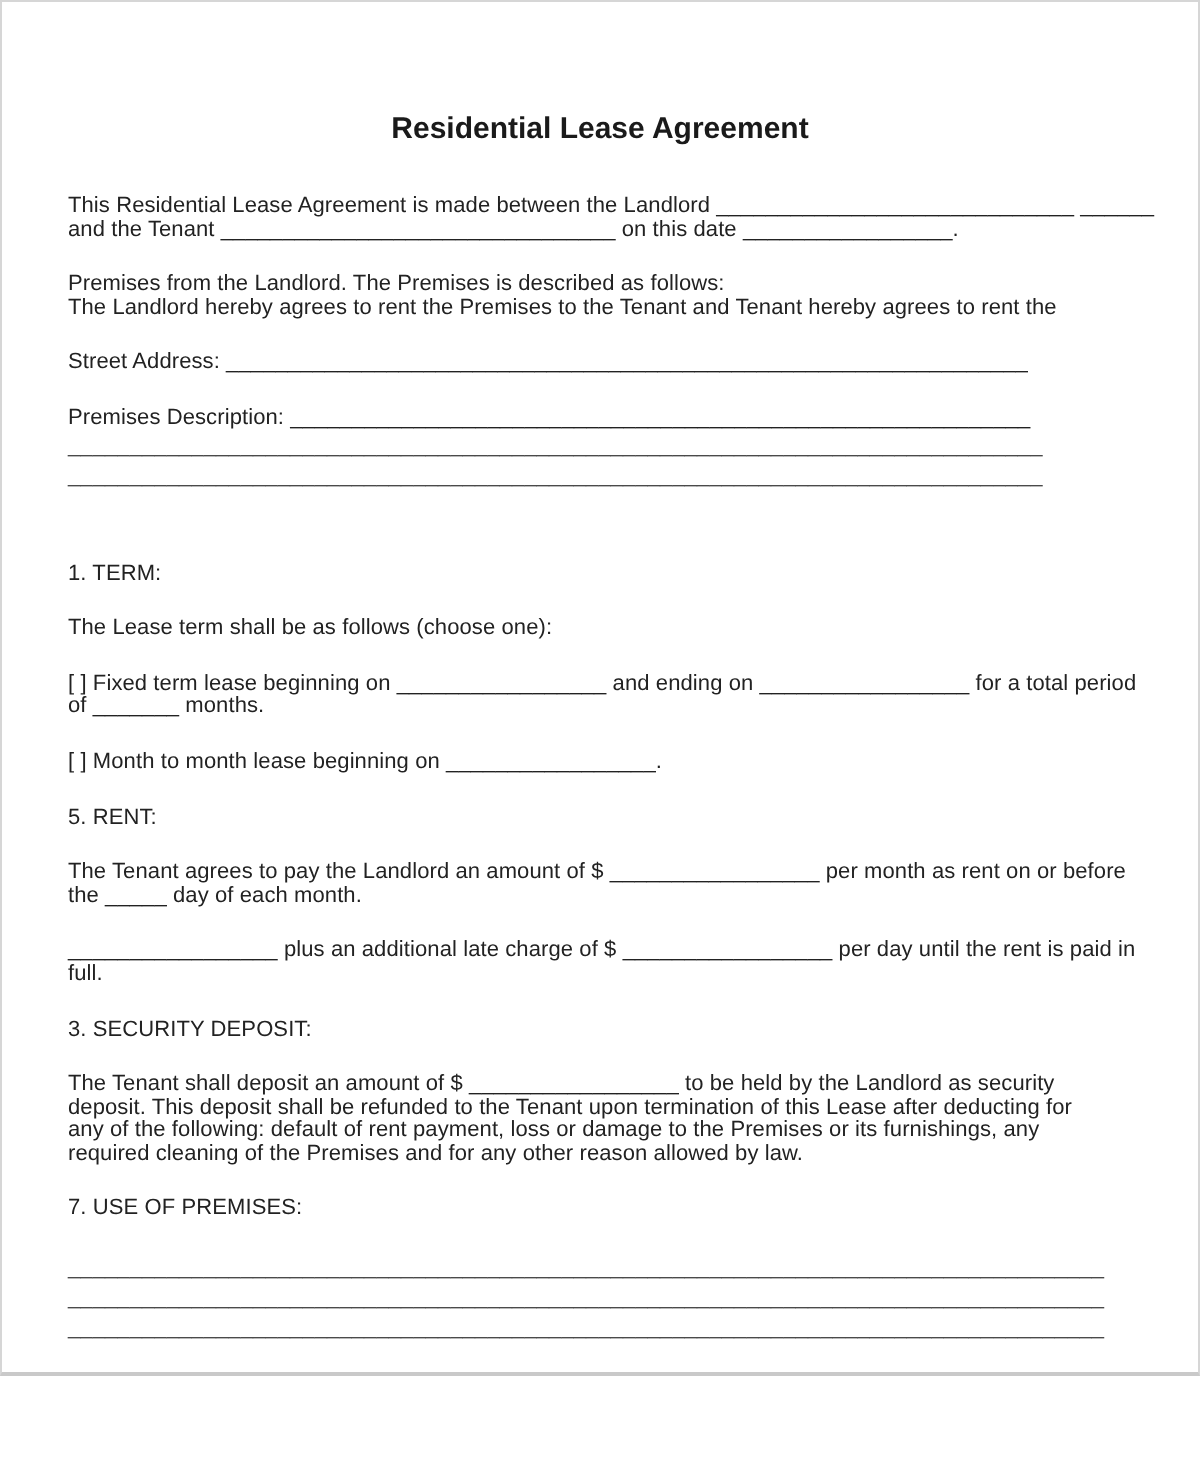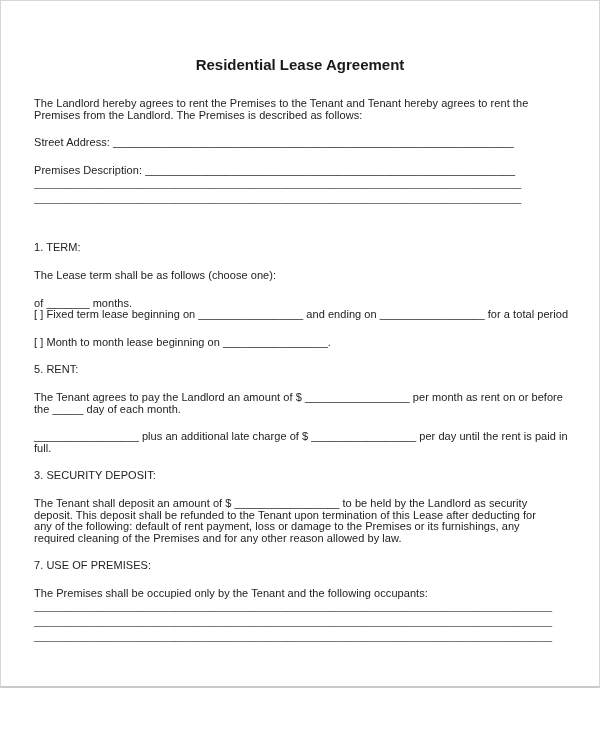--- a/index.html
+++ b/index.html
@@ -43,40 +43,44 @@
     color: #4a4a4a;
   }
 </style>
 </head>
 <body>
 
 <div class="page">
   <h1 class="doc-title">Residential Lease Agreement</h1>
   <div>
       <div class="block">
+        <div class="line">This Residential Lease Agreement is made between the Landlord _____________________________ ______</div>
+        <div class="line">and the Tenant ________________________________ on this date _________________.</div>
+      </div>
+      <div class="block">
+        <div class="line">Premises from the Landlord. The Premises is described as follows:</div>
         <div class="line">The Landlord hereby agrees to rent the Premises to the Tenant and Tenant hereby agrees to rent the</div>
-        <div class="line">Premises from the Landlord. The Premises is described as follows:</div>
       </div>
       <div class="block">
         <div class="line">Street Address: _________________________________________________________________</div>
       </div>
       <div class="block mb24">
         <div class="line">Premises Description: ____________________________________________________________</div>
         <div class="line ruled">_______________________________________________________________________________</div>
         <div class="line ruled">_______________________________________________________________________________</div>
       </div>
       <div class="block">
         <div class="line">1. TERM:</div>
       </div>
       <div class="block">
         <div class="line">The Lease term shall be as follows (choose one):</div>
       </div>
       <div class="block">
+        <div class="line">[ ] Fixed term lease beginning on _________________ and ending on _________________ for a total period</div>
         <div class="line">of _______ months.</div>
-        <div class="line">[ ] Fixed term lease beginning on _________________ and ending on _________________ for a total period</div>
       </div>
       <div class="block">
         <div class="line">[ ] Month to month lease beginning on _________________.</div>
       </div>
       <div class="block">
         <div class="line">5. RENT:</div>
       </div>
       <div class="block">
         <div class="line">The Tenant agrees to pay the Landlord an amount of $ _________________ per month as rent on or before</div>
         <div class="line">the _____ day of each month.</div>
@@ -91,19 +95,18 @@
       <div class="block">
         <div class="line">The Tenant shall deposit an amount of $ _________________ to be held by the Landlord as security</div>
         <div class="line">deposit. This deposit shall be refunded to the Tenant upon termination of this Lease after deducting for</div>
         <div class="line">any of the following: default of rent payment, loss or damage to the Premises or its furnishings, any</div>
         <div class="line">required cleaning of the Premises and for any other reason allowed by law.</div>
       </div>
       <div class="block">
         <div class="line">7. USE OF PREMISES:</div>
       </div>
       <div class="block">
-        <div class="line">The Premises shall be occupied only by the Tenant and the following occupants:</div>
         <div class="line ruled">____________________________________________________________________________________</div>
         <div class="line ruled">____________________________________________________________________________________</div>
         <div class="line ruled">____________________________________________________________________________________</div>
       </div>
     </div>
 </div>
 
 </body></html>

